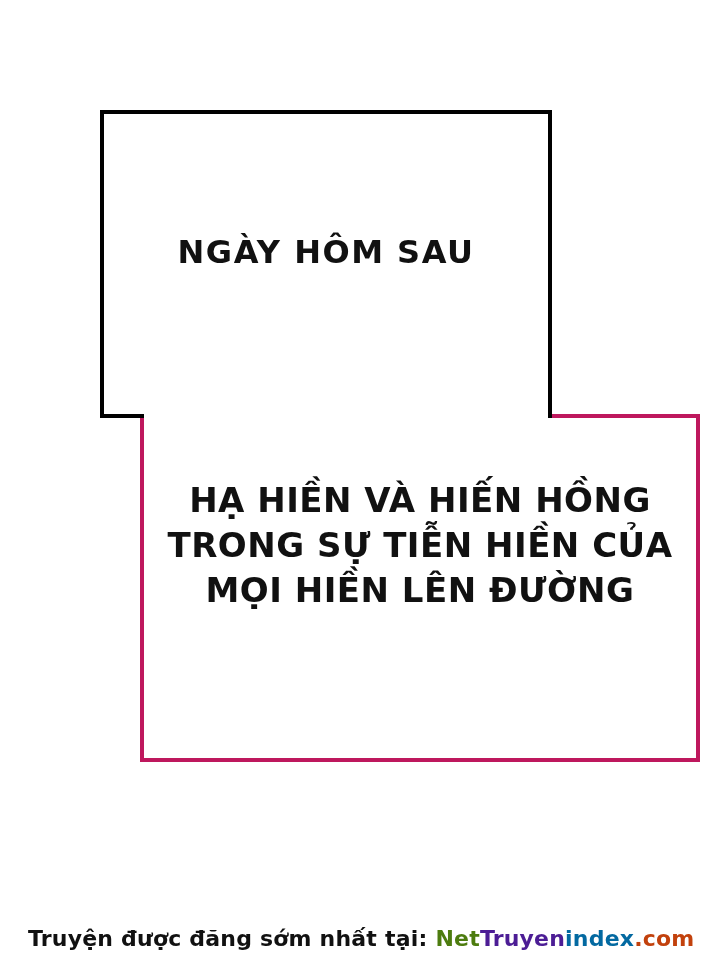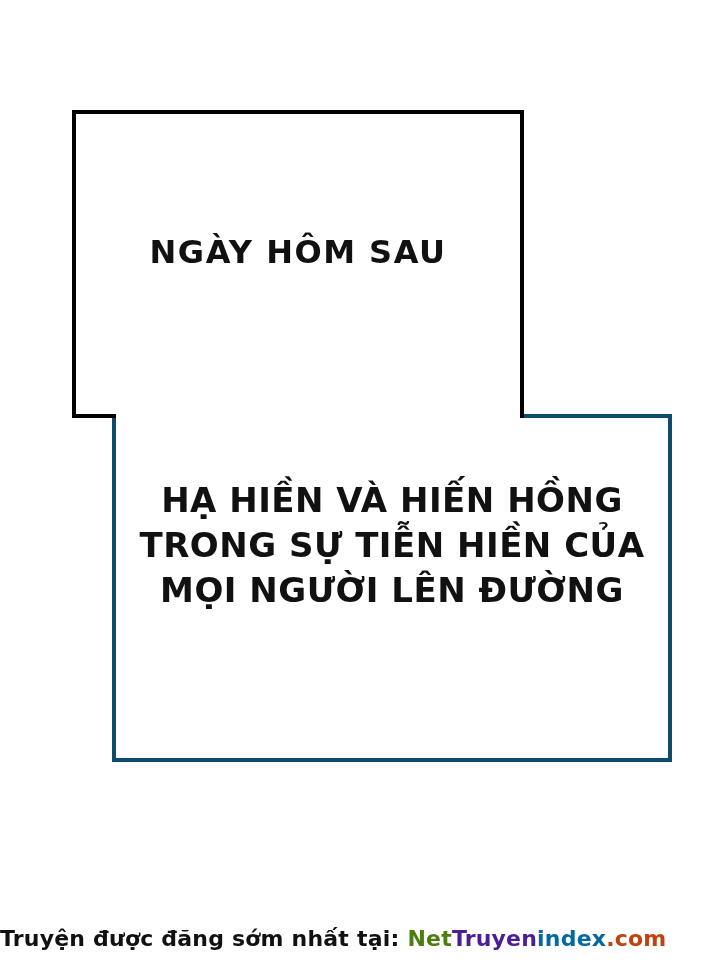--- a/index.html
+++ b/index.html
@@ -12,20 +12,21 @@
     background: #ffffff;
     font-family: "DejaVu Sans", sans-serif;
     position: relative;
     overflow: hidden;
   }
 
   .page {
     position: absolute;
     inset: 0;
     background: #ffffff;
+    margin-left: 28px;
   }
 
   
   .panel-top {
     position: absolute;
     left: 72px;
     top: 110px;
     width: 452px;
     height: 308px;
     border: 4px solid #000000;
@@ -59,21 +60,21 @@
     font-family: "DejaVu Sans", sans-serif;
   }
 
   
   .panel-bottom {
     position: absolute;
     left: 112px;
     top: 414px;
     width: 560px;
     height: 348px;
-    border: 4px solid #0c4a6e;
+    border: 4px solid #be185d;
     box-sizing: border-box;
     background: #ffffff;
     z-index: 2;
   }
   
   .joint-cover {
     position: absolute;
     left: 116px;
     top: 410px;
     width: 404px;
@@ -130,21 +131,21 @@
 
   <div class="panel-top">
     <div class="panel-top-text">NGÀY HÔM SAU</div>
   </div>
   <div class="panel-top-bottom-edge"></div>
 
   <div class="panel-bottom">
     <div class="panel-bottom-text">
       <span class="ln">HẠ HIỀN VÀ HIẾN HỒNG</span>
       <span class="ln">TRONG SỰ TIỄN HIỀN CỦA</span>
-      <span class="ln">MỌI NGƯỜI LÊN ĐƯỜNG</span>
+      <span class="ln">MỌI HIỀN LÊN ĐƯỜNG</span>
     </div>
   </div>
 
   <div class="joint-cover"></div>
 
   <div class="footer">
     <span class="lead">Truyện được đăng sớm nhất tại:</span>
     <span class="brand">
       <span style="color:#4d7c0f">Net</span><span style="color:#4c1d95">Truyen</span><span style="color:#0369a1">index</span><span style="color:#c2410c">.com</span>
     </span>

